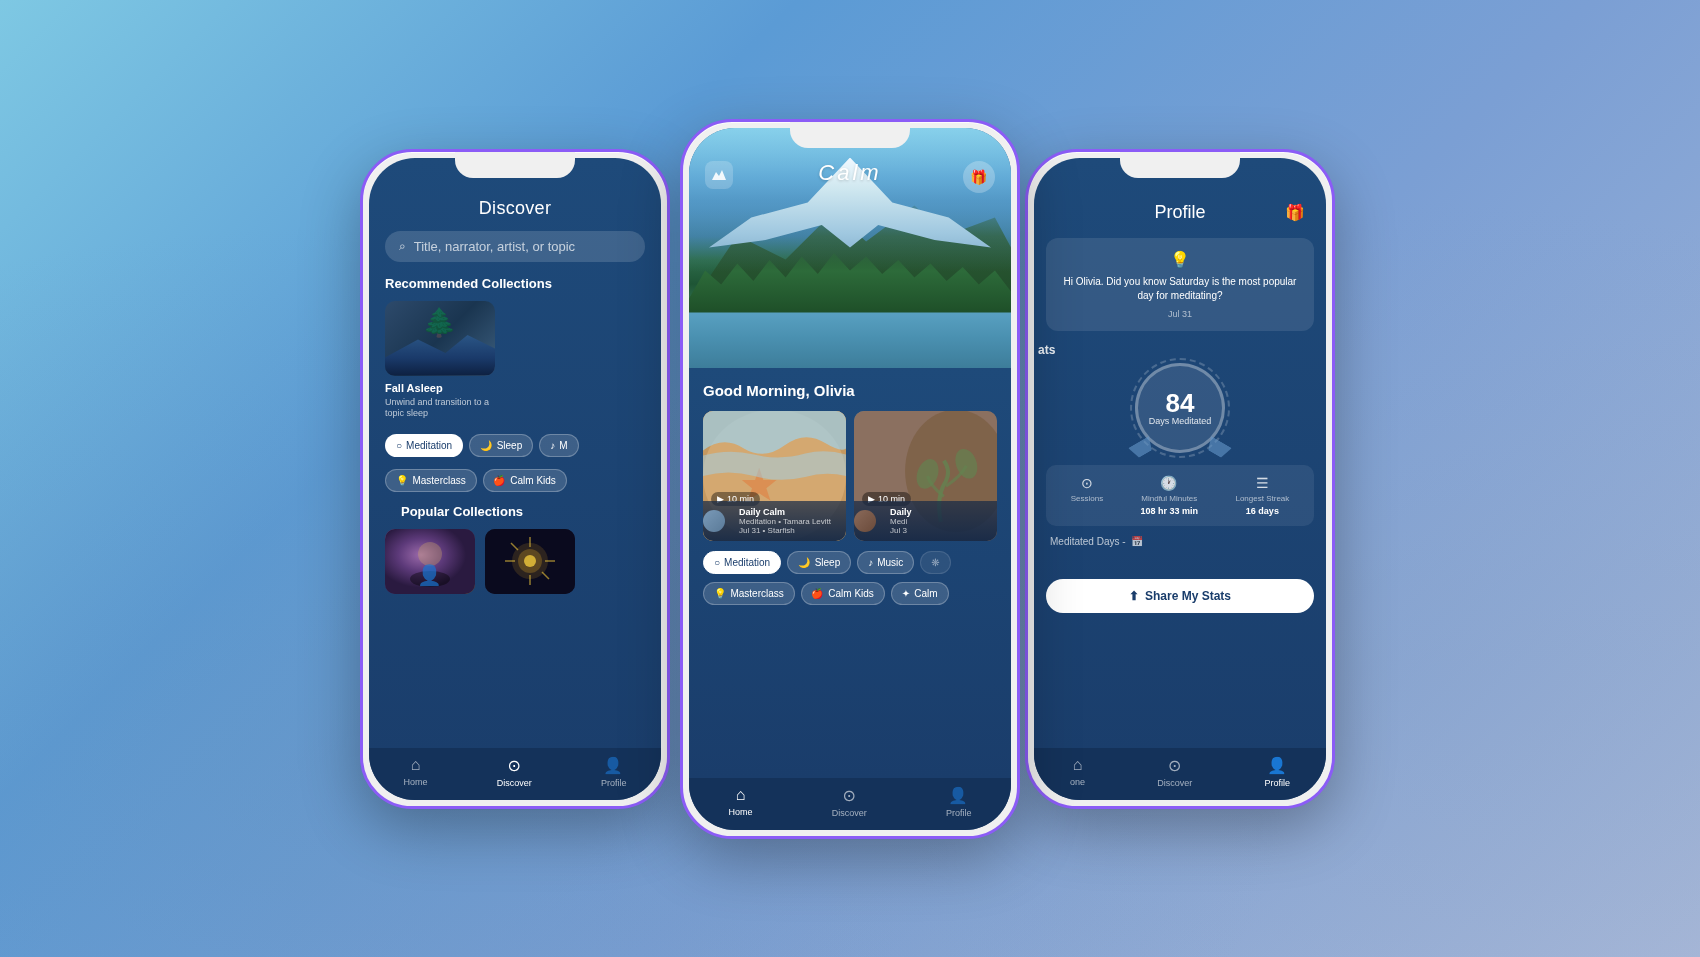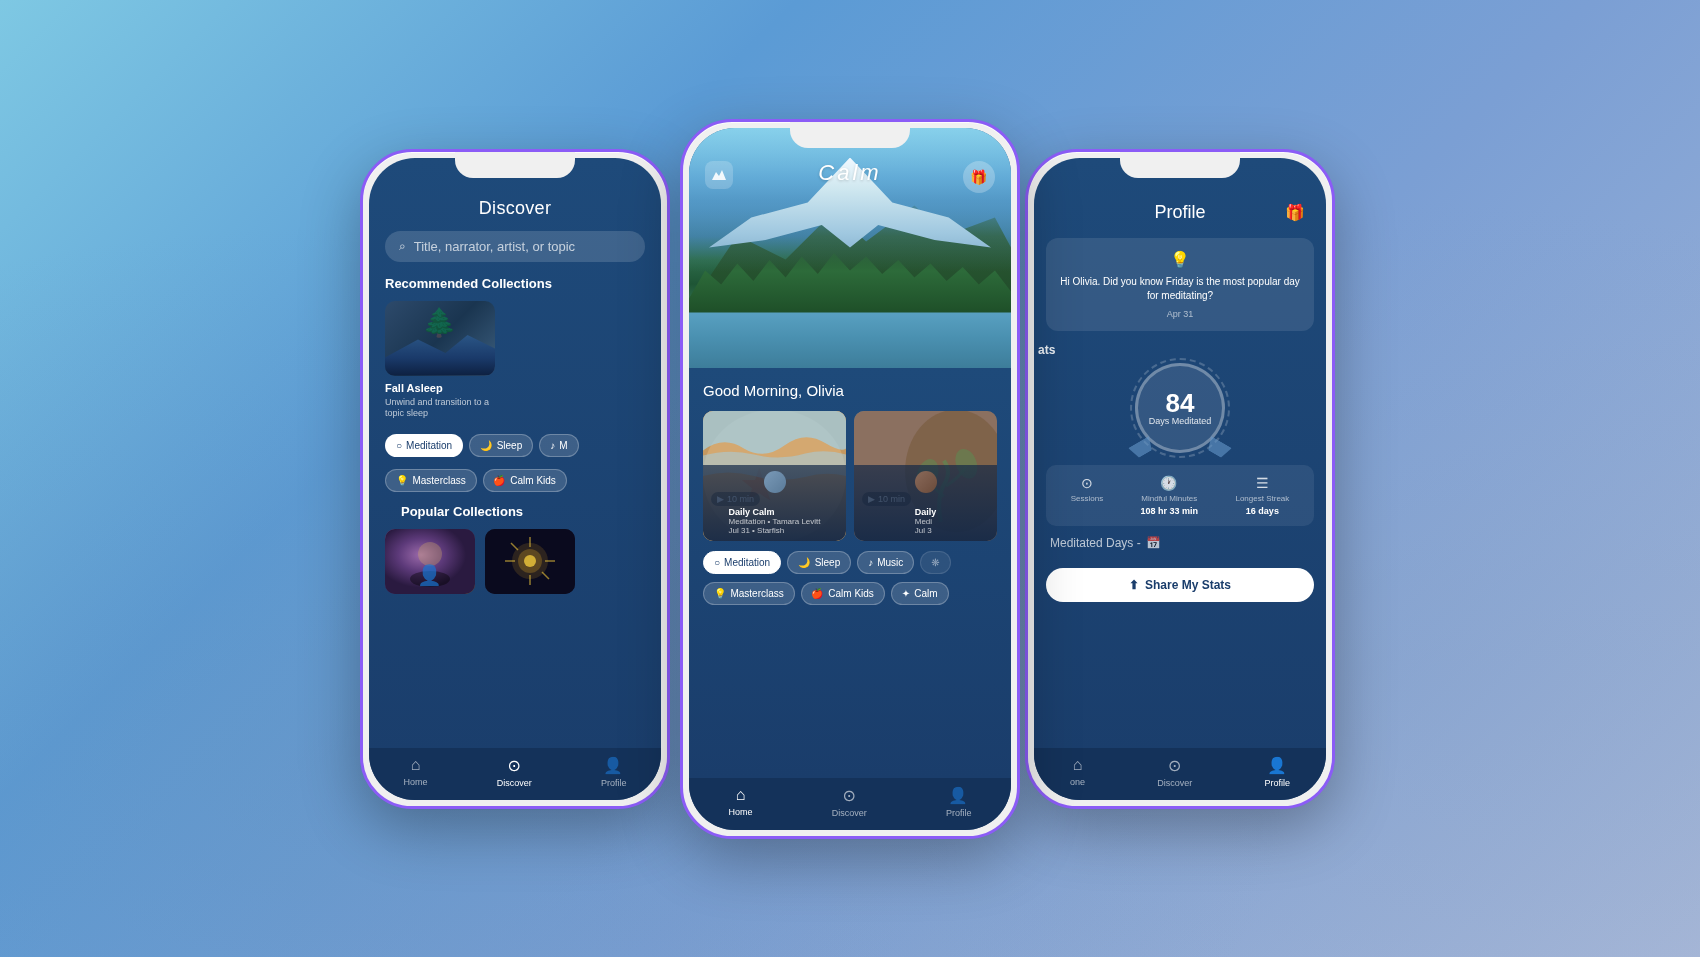--- a/index.html
+++ b/index.html
@@ -392,21 +392,21 @@
     .home-content {
       flex: 1;
       background: linear-gradient(180deg, #1e4a7a 0%, #1a3d6b 100%);
       padding: 14px 14px 0;
       overflow: hidden;
     }
 
     .greeting {
       color: white;
       font-size: 15px;
-      font-weight: 400;
+      font-weight: 700;
       margin-bottom: 12px;
     }
 
     .session-cards {
       display: flex;
       gap: 8px;
       margin-bottom: 10px;
     }
 
     .session-card {
@@ -444,21 +444,20 @@
     .session-info {
       position: absolute;
       bottom: 0;
       left: 0;
       right: 0;
       background: linear-gradient(0deg, rgba(20,40,70,0.95) 0%, rgba(20,40,70,0.7) 100%);
       padding: 6px 0;
       display: flex;
       align-items: center;
       gap: 14px;
-      flex-direction: column;
     }
 
     .session-avatar {
       width: 22px;
       height: 22px;
       border-radius: 50%;
       background: linear-gradient(135deg, #6a8fa8 0%, #4a7090 100%);
       flex-shrink: 0;
     }
 
@@ -671,23 +670,23 @@
       color: white;
       font-size: 9px;
       font-weight: 600;
     }
 
     .meditated-days-row {
       display: flex;
       align-items: flex-start;
       gap: 6px;
       padding: 0 4px;
-      margin-bottom: 8px;
+      margin-bottom: 22px;
       color: rgba(255,255,255,0.7);
-      font-size: 12px;
+      font-size: 10px;
     }
 
     .share-btn {
       background: white;
       border-radius: 22px;
       padding: 10px;
       text-align: center;
       color: #1a3d6b;
       font-size: 12px;
       font-weight: 600;
@@ -997,22 +996,22 @@
           <div style="width:30px;"></div>
           <div class="profile-title">Profile</div>
           <div class="profile-gift">
             <span>🎁</span>
           </div>
         </div>
 
 
         <div class="tip-card">
           <div class="tip-icon">💡</div>
-          <div class="tip-text">Hi Olivia. Did you know Friday is the most popular day for meditating?</div>
-          <div class="tip-date">Apr 31</div>
+          <div class="tip-text">Hi Olivia. Did you know Saturday is the most popular day for meditating?</div>
+          <div class="tip-date">Jul 31</div>
         </div>
 
         <div class="profile-stats-label">ats</div>
 
         <div class="stats-section">
 
           <div class="days-badge-container">
             <div class="days-badge">
               <div class="badge-ribbon-left"></div>
               <div class="badge-ribbon-right"></div>

